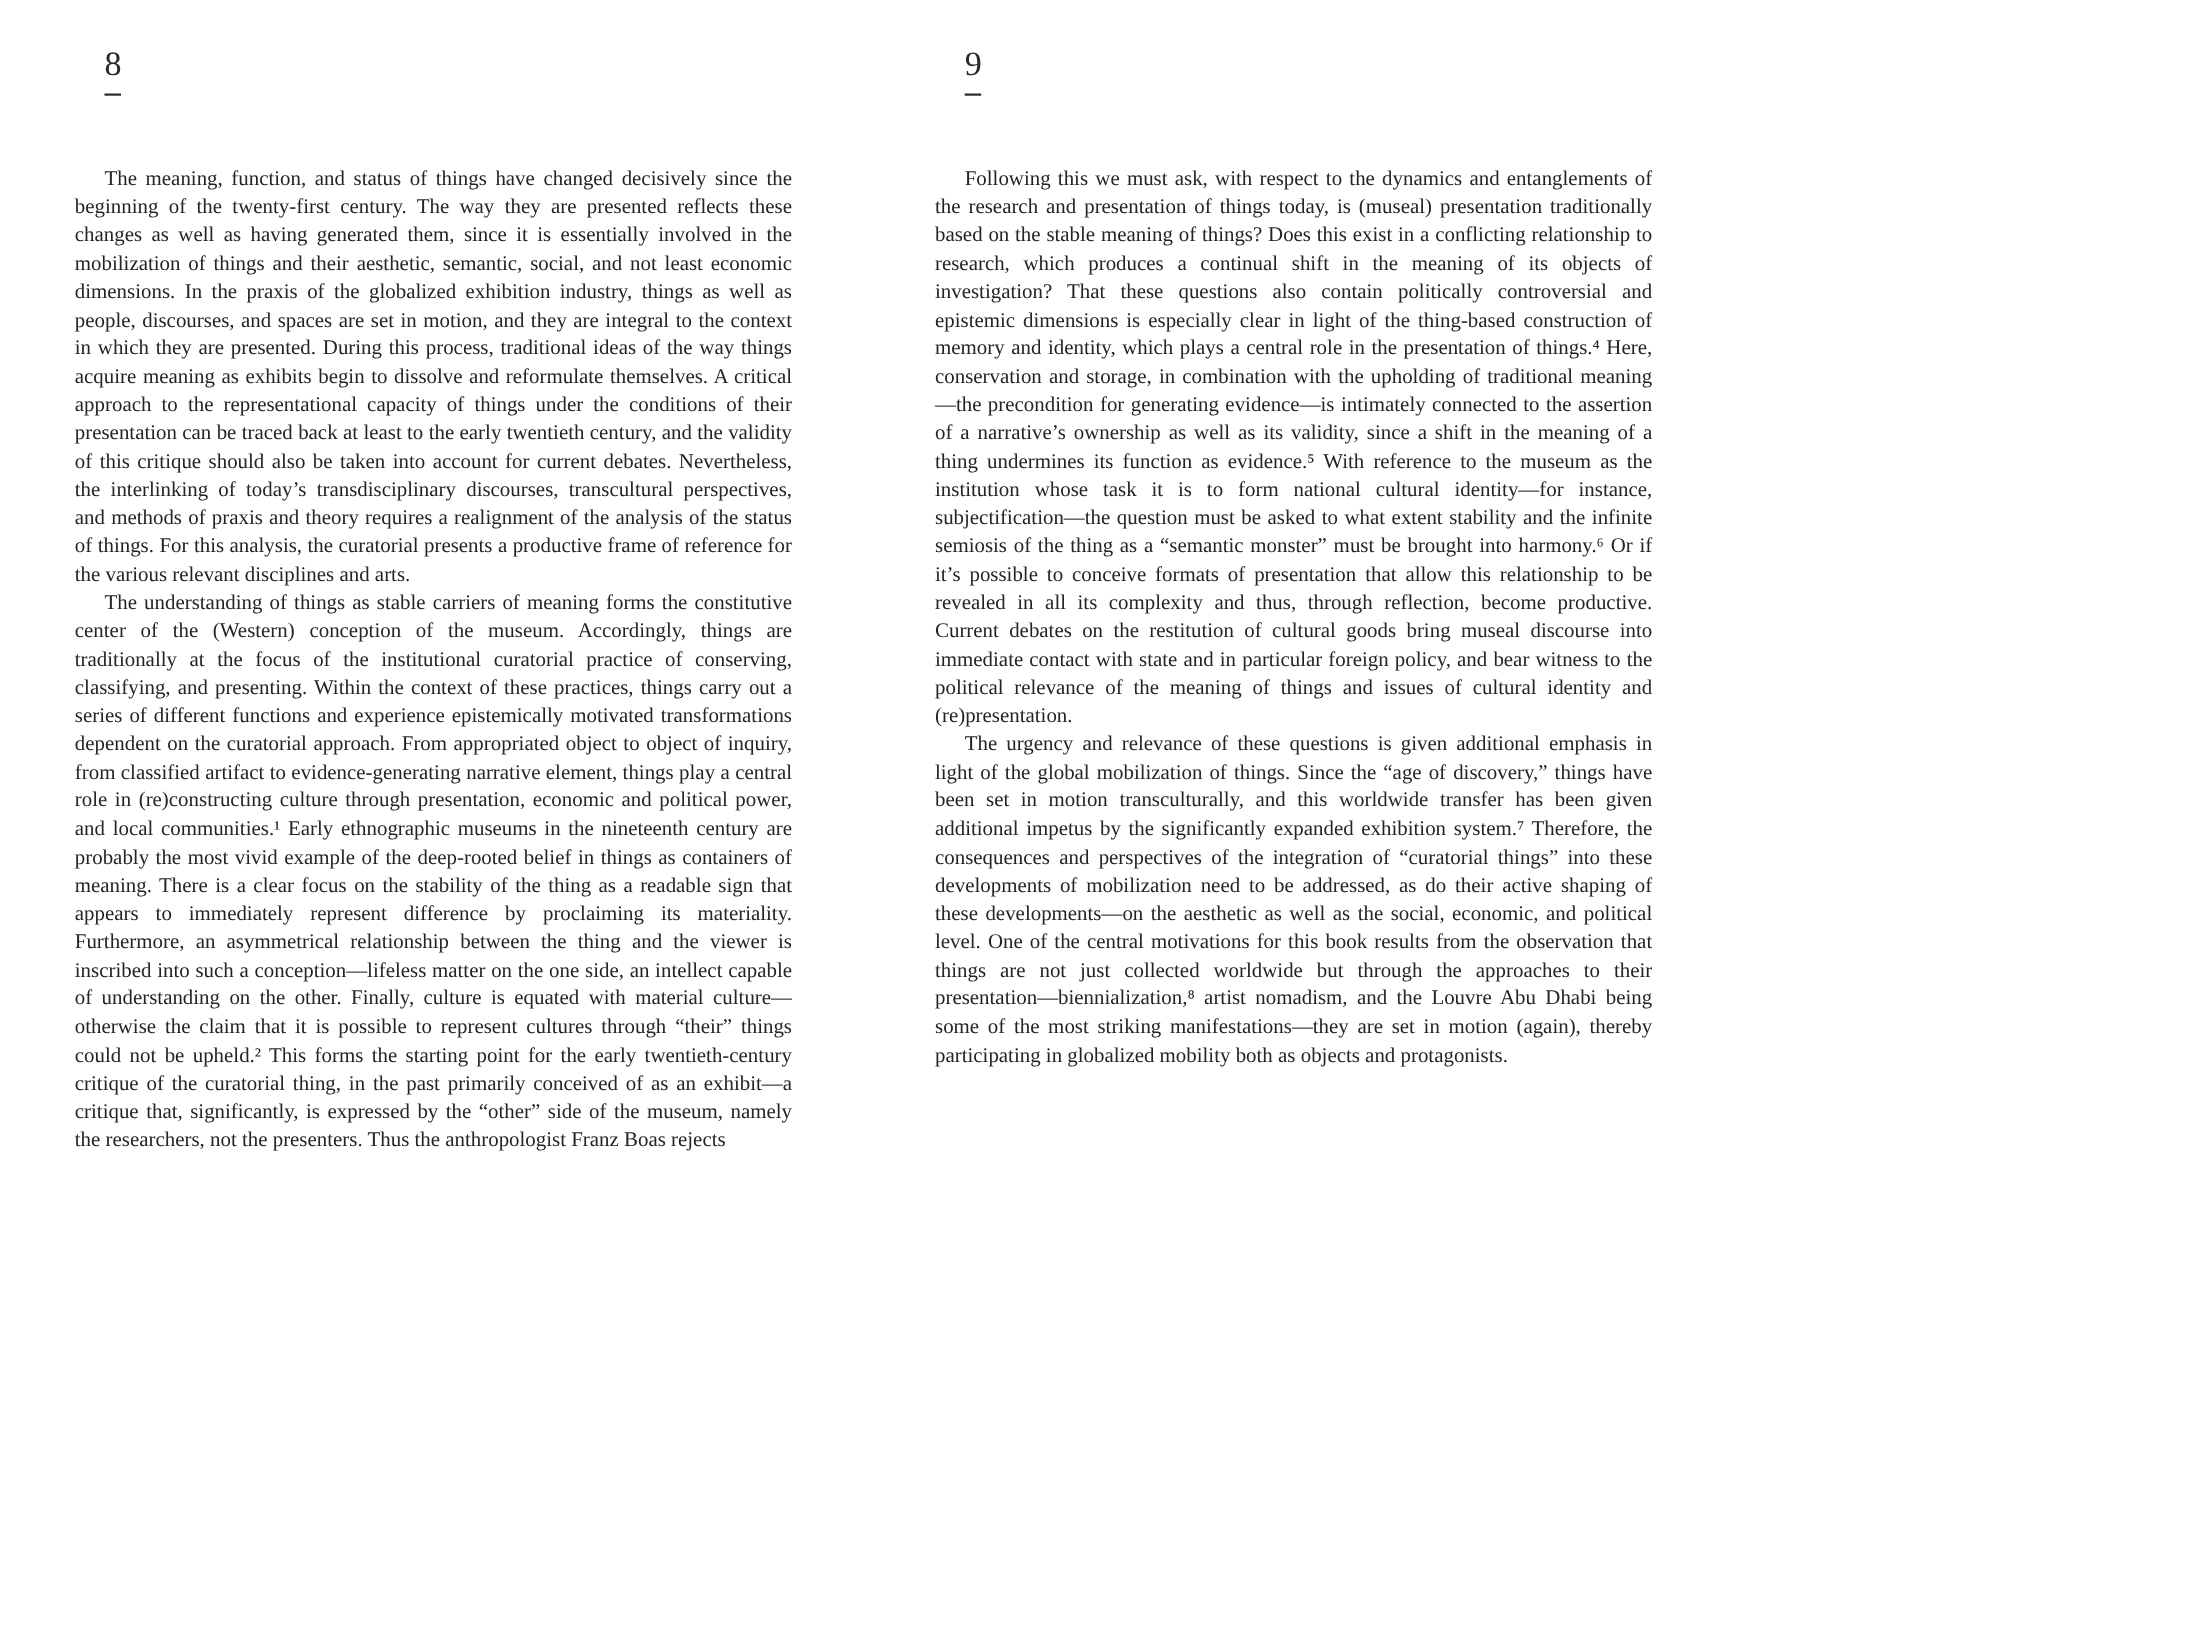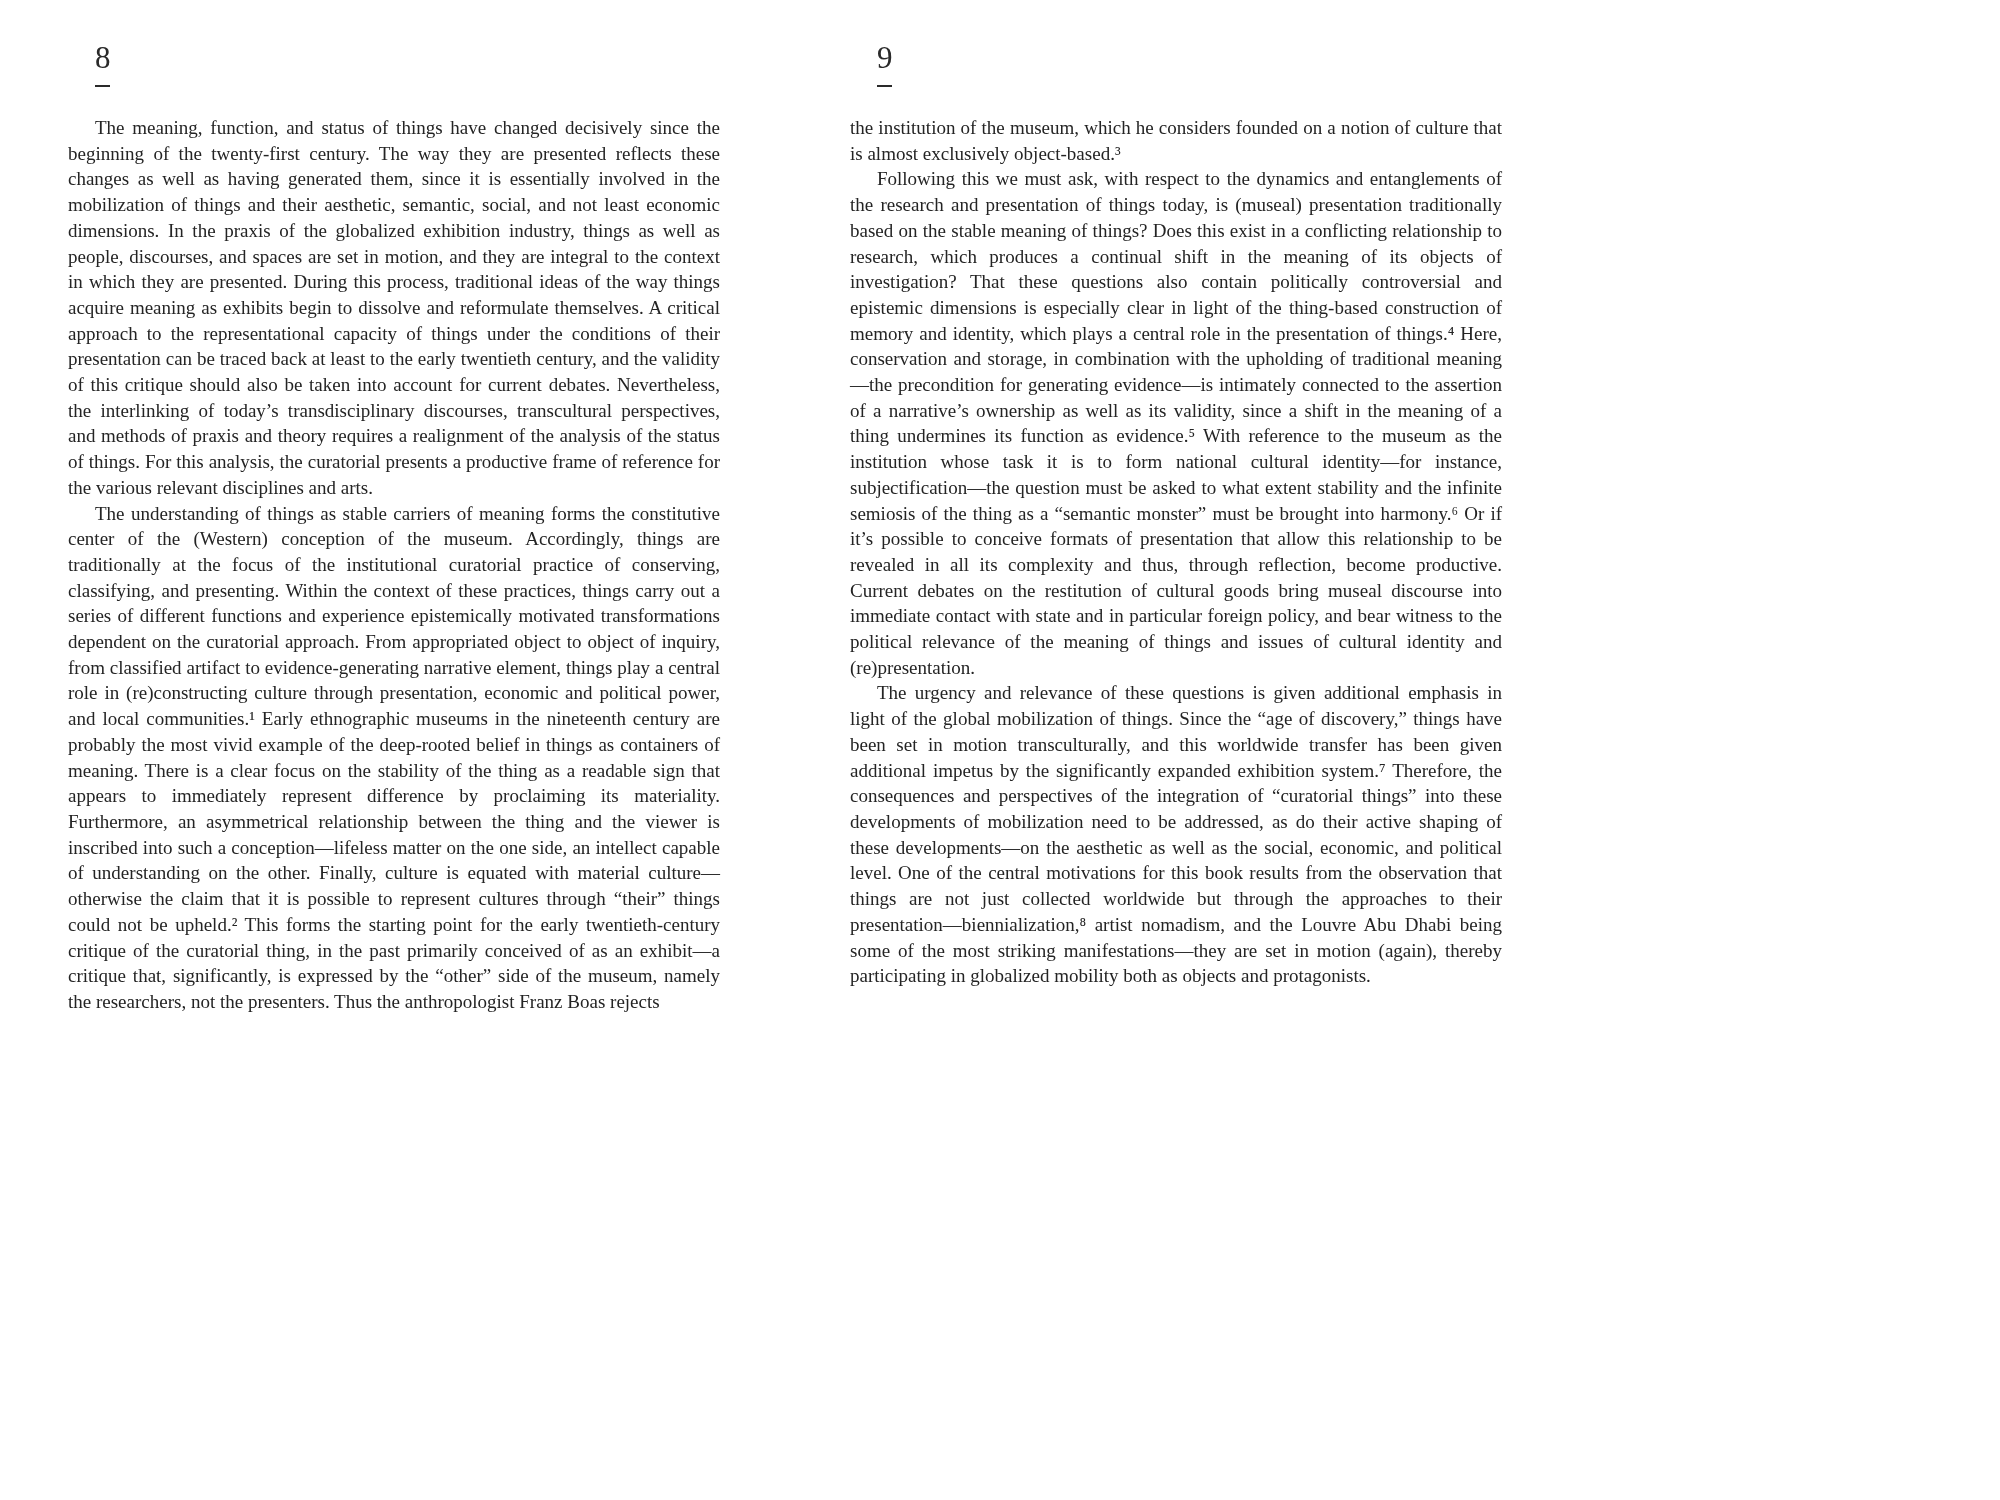--- a/index.html
+++ b/index.html
@@ -27,21 +27,21 @@
     line-height: 1;
     color: #2a2a2a;
   }
   .page-number-rule {
     width: 15px;
     height: 2px;
     background: #2a2a2a;
     margin-top: 12px;
   }
   .page-body {
-    margin-top: 28px;
+    margin-top: 63px;
     font-size: 19px;
     line-height: 25.7px;
     text-align: justify;
     color: #242424;
   }
   .para { text-align: justify; }
   .para.indent { text-indent: 27px; }
 </style>
 </head>
 <body>
@@ -58,19 +58,18 @@
         <p class="para indent">The understanding of things as stable carriers of meaning forms the constitutive center of the (Western) conception of the museum. Accordingly, things are traditionally at the focus of the institutional curatorial practice of conserving, classifying, and presenting. Within the context of these practices, things carry out a series of different functions and experience epistemically motivated transformations dependent on the curatorial approach. From appropriated object to object of inquiry, from classified artifact to evidence-generating narrative element, things play a central role in (re)constructing culture through presentation, economic and political power, and local communities.¹ Early ethnographic museums in the nineteenth century are probably the most vivid example of the deep-rooted belief in things as containers of meaning. There is a clear focus on the stability of the thing as a readable sign that appears to immediately represent difference by proclaiming its materiality. Furthermore, an asymmetrical relationship between the thing and the viewer is inscribed into such a conception—lifeless matter on the one side, an intellect capable of understanding on the other. Finally, culture is equated with material culture—otherwise the claim that it is possible to represent cultures through “their” things could not be upheld.² This forms the starting point for the early twentieth-century critique of the curatorial thing, in the past primarily conceived of as an exhibit—a critique that, significantly, is expressed by the “other” side of the museum, namely the researchers, not the presenters. Thus the anthropologist Franz Boas rejects</p>
       </div>
   </section>
 
   <section class="page page--right">
     <header class="page-header">
       <div class="page-number">9</div>
       <div class="page-number-rule"></div>
     </header>
     <div class="page-body">
-        <p class="para">the institution of the museum, which he considers founded on a notion of culture that is almost exclusively object-based.³</p>
         <p class="para indent">Following this we must ask, with respect to the dynamics and entanglements of the research and presentation of things today, is (museal) presentation traditionally based on the stable meaning of things? Does this exist in a conflicting relationship to research, which produces a continual shift in the meaning of its objects of investigation? That these questions also contain politically controversial and epistemic dimensions is especially clear in light of the thing-based construction of memory and identity, which plays a central role in the presentation of things.⁴ Here, conservation and storage, in combination with the upholding of traditional meaning—the precondition for generating evidence—is intimately connected to the assertion of a narrative’s ownership as well as its validity, since a shift in the meaning of a thing undermines its function as evidence.⁵ With reference to the museum as the institution whose task it is to form national cultural identity—for instance, subjectification—the question must be asked to what extent stability and the infinite semiosis of the thing as a “semantic monster” must be brought into harmony.⁶ Or if it’s possible to conceive formats of presentation that allow this relationship to be revealed in all its complexity and thus, through reflection, become productive. Current debates on the restitution of cultural goods bring museal discourse into immediate contact with state and in particular foreign policy, and bear witness to the political relevance of the meaning of things and issues of cultural identity and (re)presentation.</p>
         <p class="para indent">The urgency and relevance of these questions is given additional emphasis in light of the global mobilization of things. Since the “age of discovery,” things have been set in motion transculturally, and this worldwide transfer has been given additional impetus by the significantly expanded exhibition system.⁷ Therefore, the consequences and perspectives of the integration of “curatorial things” into these developments of mobilization need to be addressed, as do their active shaping of these developments—on the aesthetic as well as the social, economic, and political level. One of the central motivations for this book results from the observation that things are not just collected worldwide but through the approaches to their presentation—biennialization,⁸ artist nomadism, and the Louvre Abu Dhabi being some of the most striking manifestations—they are set in motion (again), thereby participating in globalized mobility both as objects and protagonists.</p>
       </div>
   </section>
 
 </div>
 
 </body></html>

